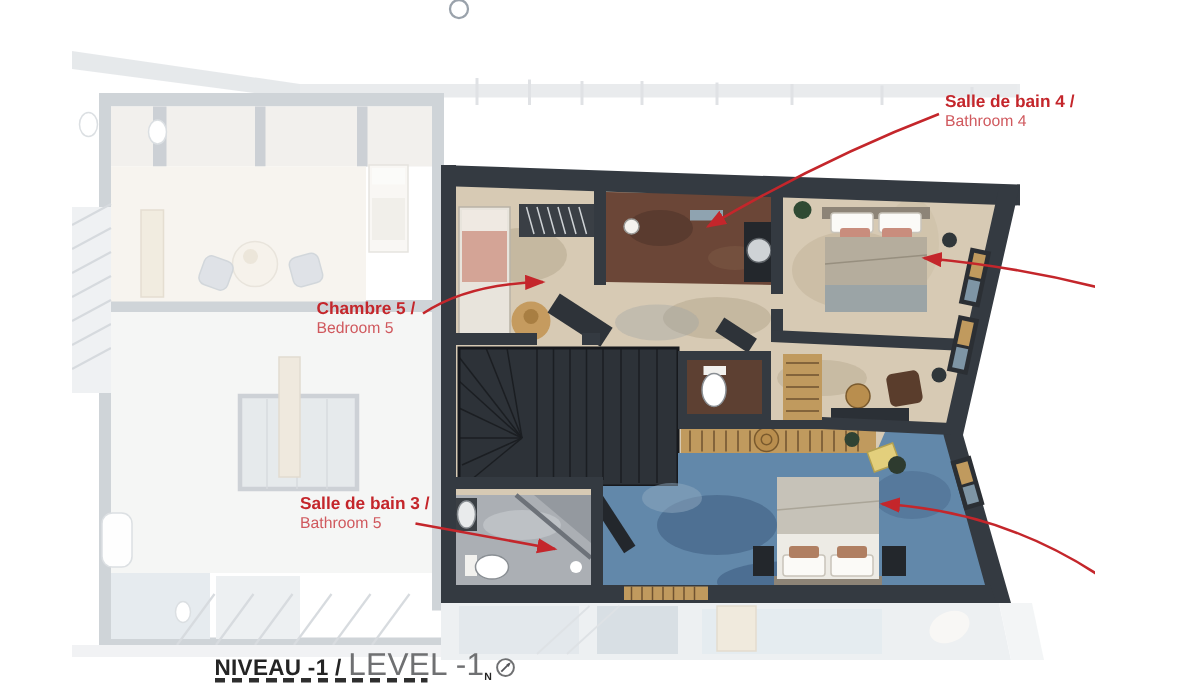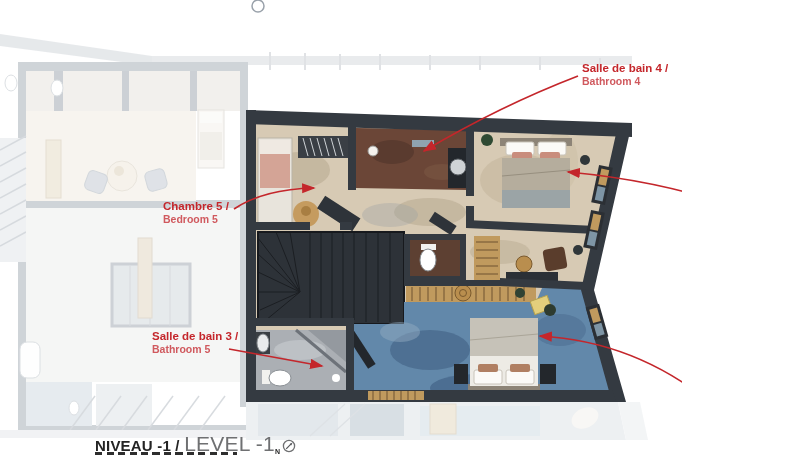--- a/index.html
+++ b/index.html
@@ -1,31 +1,31 @@
 <!DOCTYPE html>
 <html style="--red: #c4262b; --redlight: #d0595e; --ink: #242424; --graytxt: #6f7072; --wall: #343a41; --beige: #d7cab4; --brown: #6b4637; --blue: #6288aa; --graybath: #abafb4; --stairs: #2d3238; --wood: #c09a5e;"><head>
 <meta charset="utf-8">
 <style>
   html,body{margin:0;padding:0;background:#fff;}
   #stage{position:relative;width:682px;height:464px;background:#fff;overflow:hidden;
-         font-family:"Liberation Sans",sans-serif;}
+         font-family:"Liberation Sans",sans-serif;margin-left:48px;}
   #plan-svg{position:absolute;left:0;top:0;}
   
   .w{fill:var(--wall);}
   .bg{fill:var(--beige);}
   .br{fill:var(--brown);}
   .bl{fill:var(--blue);}
   .gy{fill:var(--graybath);}
   .st{fill:var(--stairs);}
   .wd{fill:var(--wood);}
   .redline{stroke:var(--red);stroke-width:1.7;fill:none;}
   
   .note{position:absolute;white-space:nowrap;line-height:13px;}
   .note .fr{font-weight:bold;font-size:11.5px;color:var(--red);}
-  .note .en{font-weight:bold;font-size:10.5px;color:var(--redlight);}
+  .note .en{font-weight:normal;font-size:10.5px;color:var(--redlight);}
   
   #level-title{position:absolute;left:95px;top:432px;white-space:nowrap;}
   #level-title .fr{font-weight:bold;font-size:15px;color:var(--ink);letter-spacing:.2px;}
   #level-title .en{font-weight:normal;font-size:21px;color:var(--graytxt);letter-spacing:.2px;}
   #level-title .nsub{font-size:7px;color:var(--ink);vertical-align:-3px;font-weight:bold;}
   #dash-rule{position:absolute;left:95px;top:452px;width:142px;height:2.5px;
      background:repeating-linear-gradient(90deg,#2e2e2e 0 7px,transparent 7px 11.5px);}
   .cicon{vertical-align:-2px;margin-left:2px;}
 </style>
 </head>

